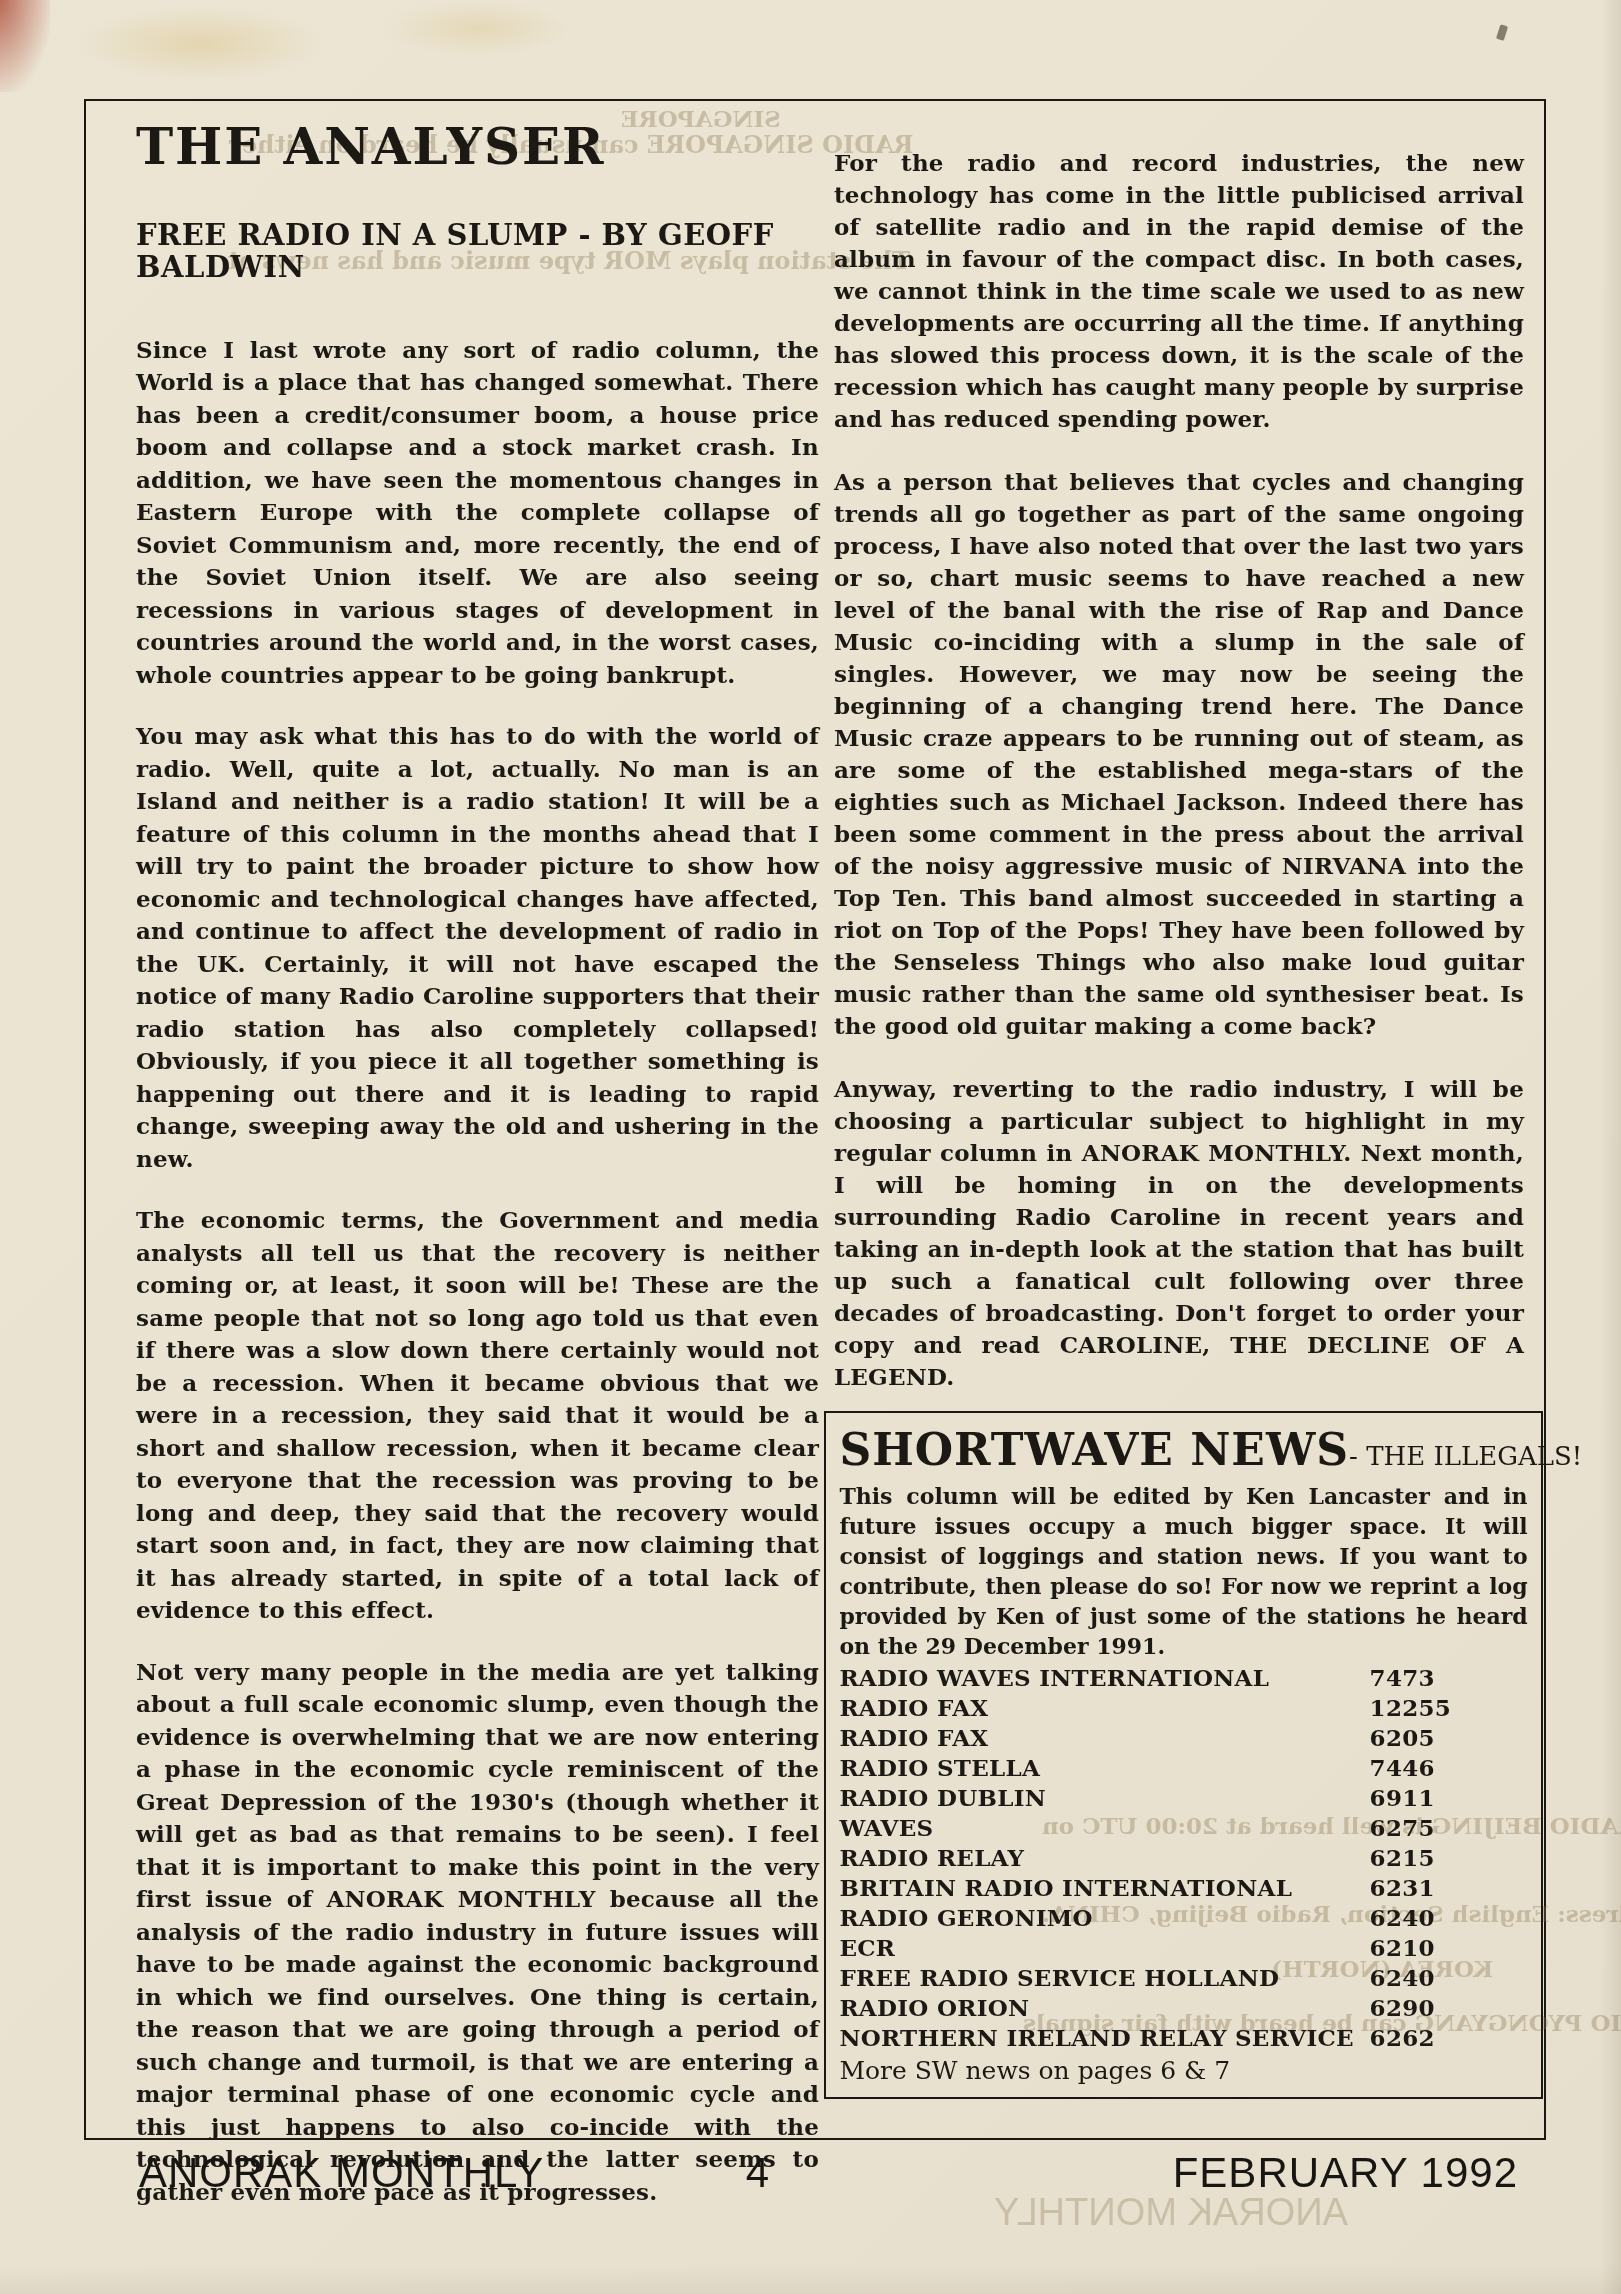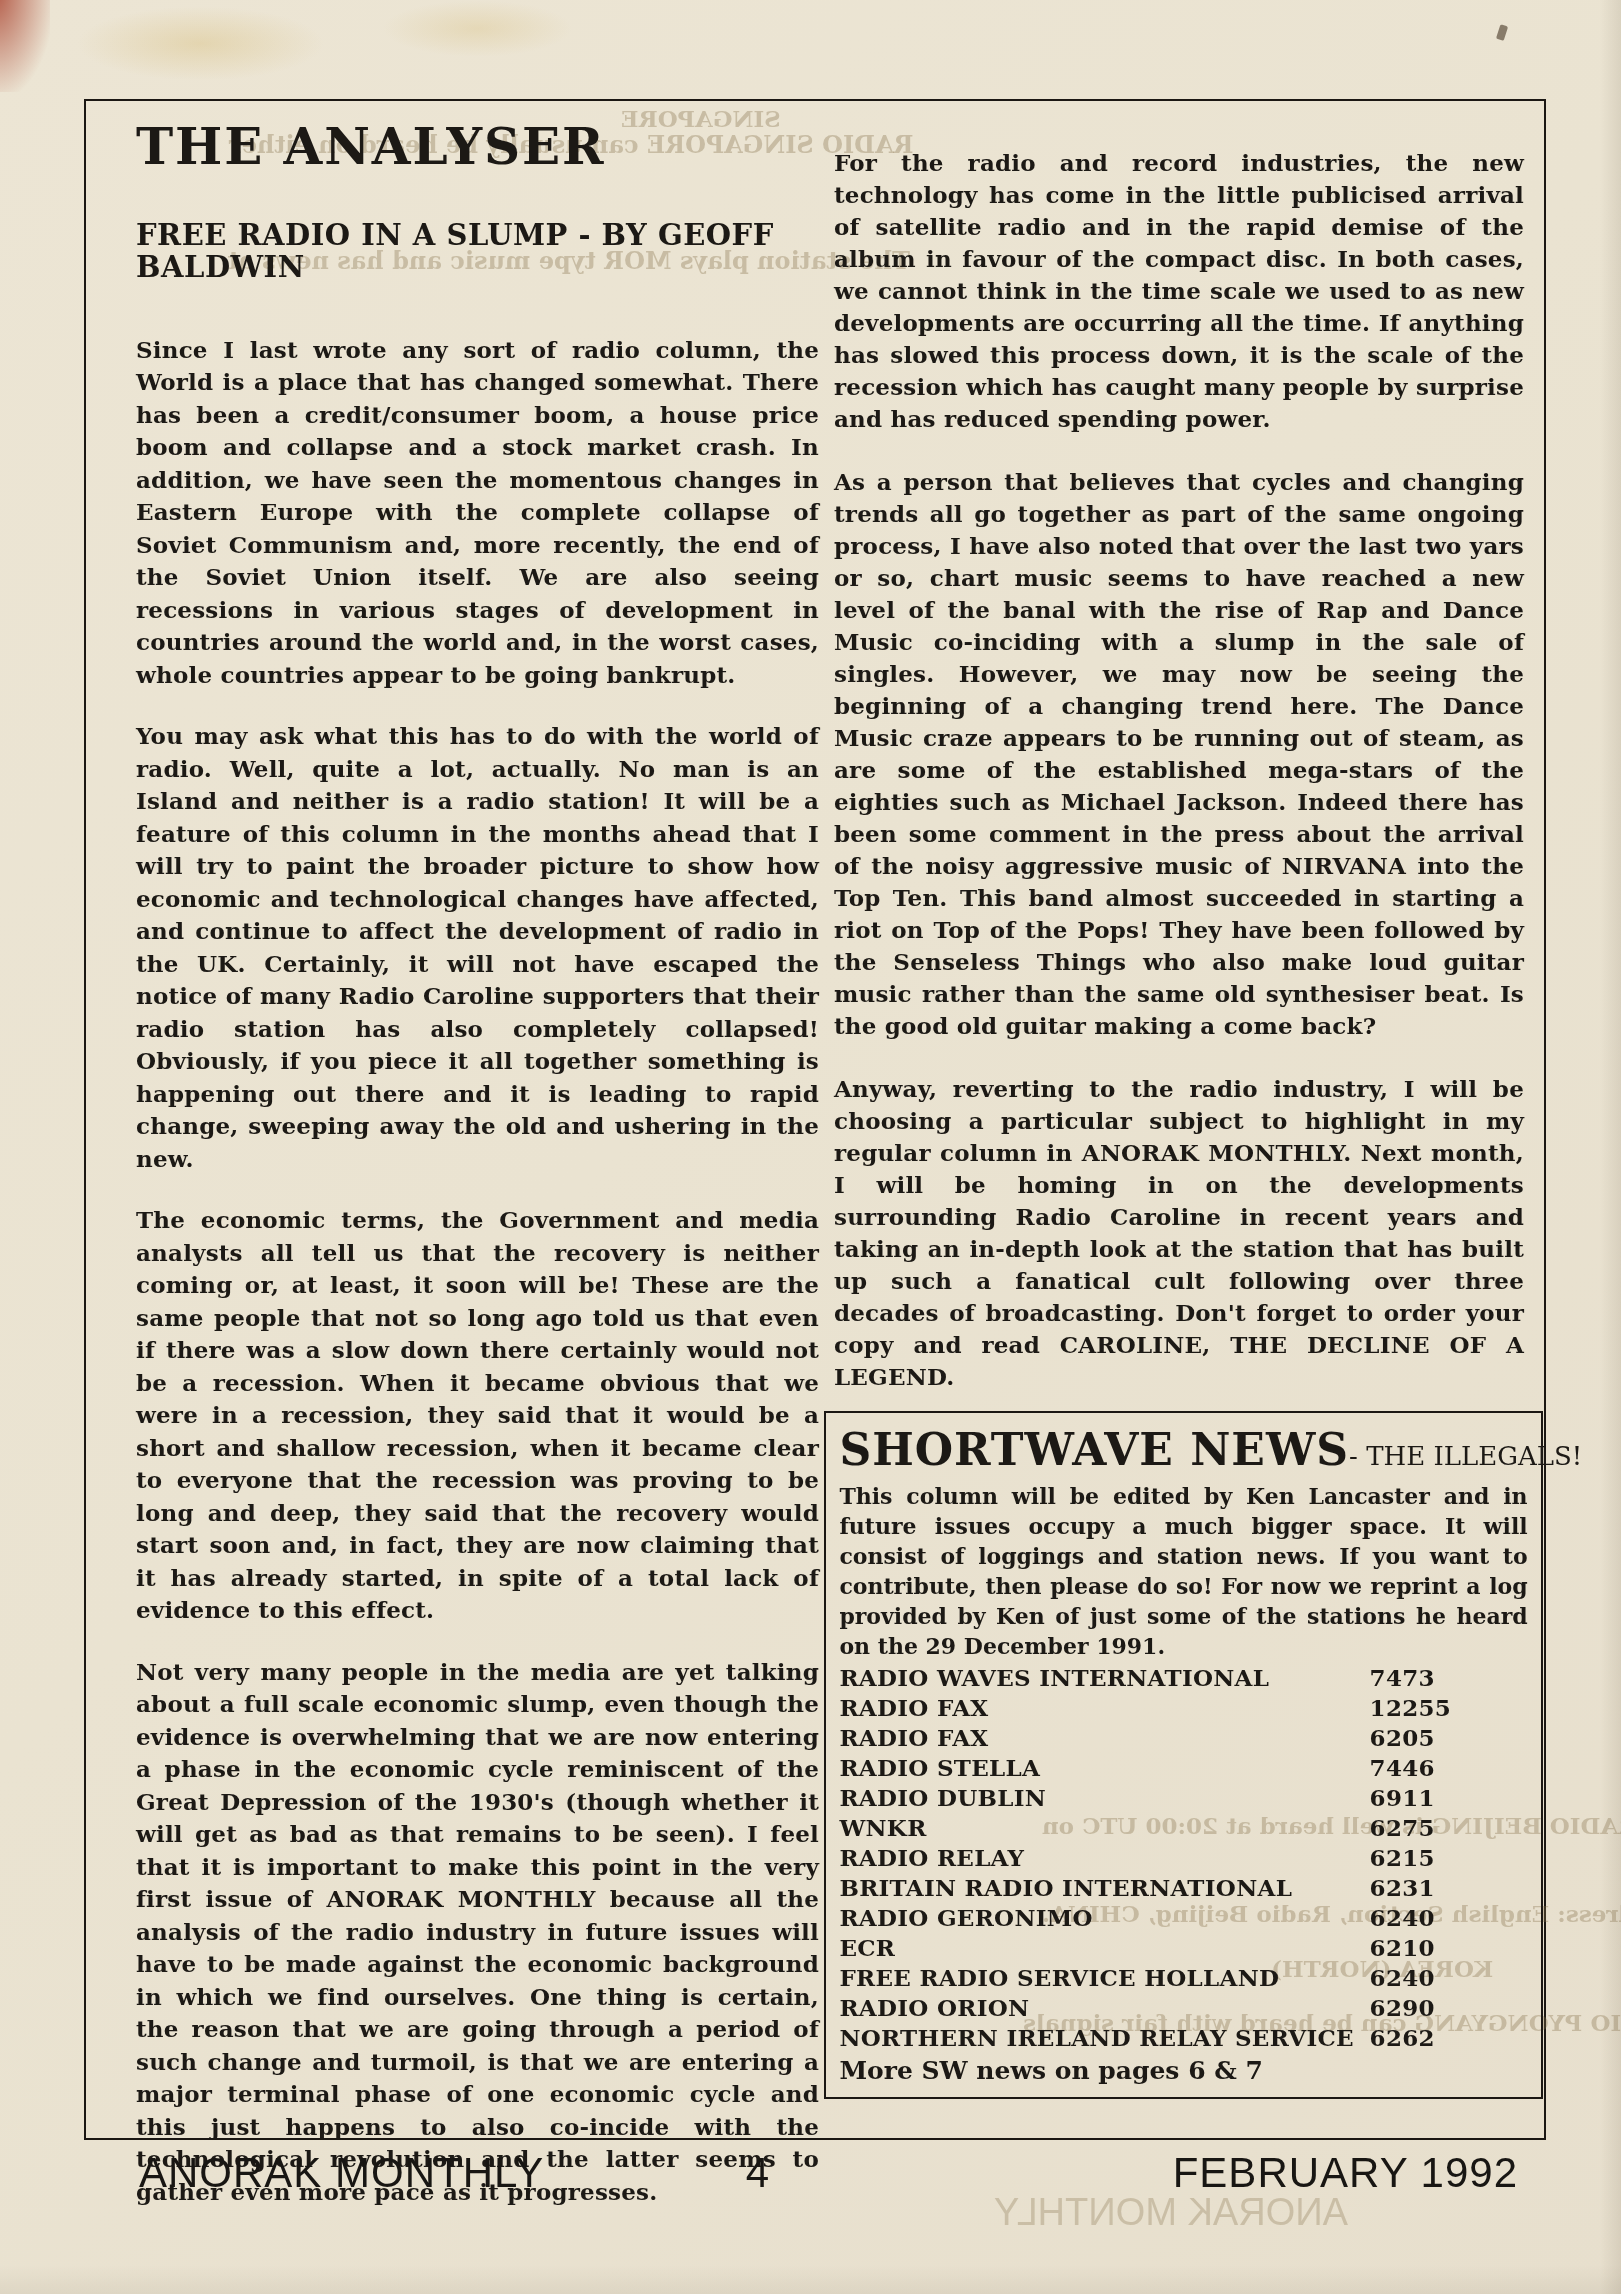--- a/index.html
+++ b/index.html
@@ -53,21 +53,21 @@
   }
   .sw-title-row{white-space:nowrap;margin:1.9px 0 5.7px 0;}
   .sw-title{font-size:44px;font-weight:bold;letter-spacing:1px;}
   .sw-title-suffix{font-size:26px;font-weight:normal;margin-left:0;}
   .sw-intro{
     font-size:22px;line-height:30px;font-weight:bold;text-align:justify;margin:0 0 1.9px 0;
   }
   .sw-table{margin-top:1.9px;}
   .sw-row{display:grid;grid-template-columns:1fr 158px;line-height:30px;}
   .sw-name,.sw-freq{font-size:23px;font-weight:bold;letter-spacing:0.3px;}
-  .sw-more{font-size:25px;font-weight:bold;line-height:32.5px;margin-top:1.9px;}
+  .sw-more{font-size:25px;font-weight:normal;line-height:32.5px;margin-top:1.9px;}
 
   
   .footer{
     position:absolute;left:84px;top:2149px;width:1461px;height:52px;
     display:grid;grid-template-columns:1fr auto 1fr;align-items:start;
     font-family:"Liberation Sans", sans-serif;font-size:42px;color:#181613;
   }
   .footer .f-left{justify-self:start;padding-left:55px;letter-spacing:1px;}
   .footer .f-center{justify-self:center;transform:translateX(-57px);}
   .footer .f-right{justify-self:end;padding-right:27px;letter-spacing:1px;}
@@ -137,21 +137,21 @@
         </div>
         <div class="sw-row">
           <span class="sw-name">RADIO STELLA</span>
           <span class="sw-freq">7446</span>
         </div>
         <div class="sw-row">
           <span class="sw-name">RADIO DUBLIN</span>
           <span class="sw-freq">6911</span>
         </div>
         <div class="sw-row">
-          <span class="sw-name">WNKR</span>
+          <span class="sw-name">WAVES</span>
           <span class="sw-freq">6275</span>
         </div>
         <div class="sw-row">
           <span class="sw-name">RADIO RELAY</span>
           <span class="sw-freq">6215</span>
         </div>
         <div class="sw-row">
           <span class="sw-name">BRITAIN RADIO INTERNATIONAL</span>
           <span class="sw-freq">6231</span>
         </div>

